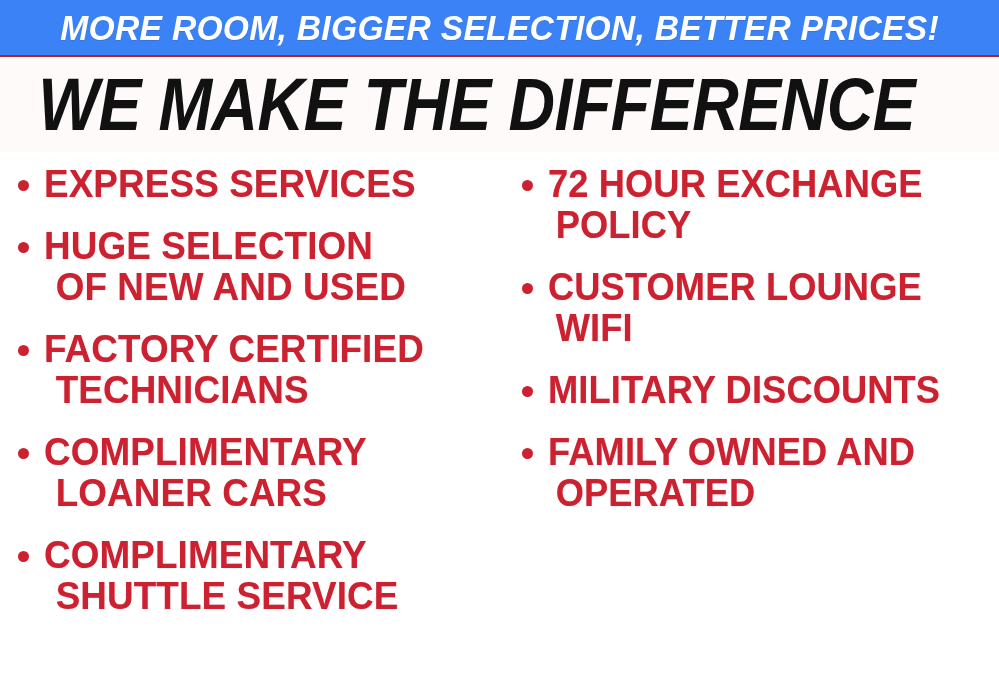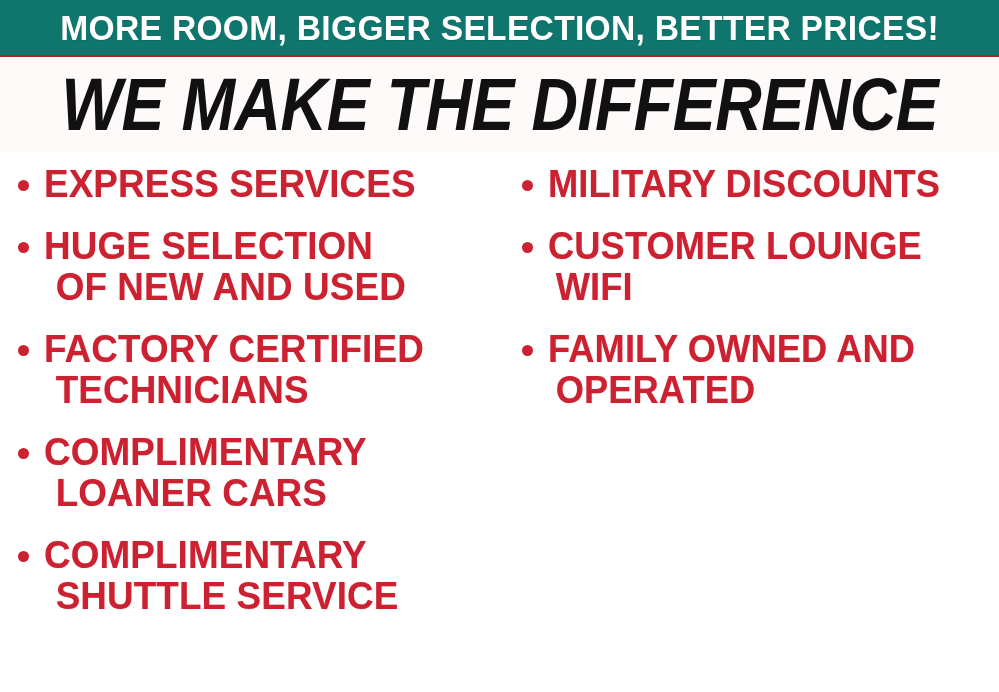--- a/index.html
+++ b/index.html
@@ -13,26 +13,27 @@
     font-family: "Liberation Sans", sans-serif;
     overflow: hidden;
   }
 
   .banner {
     position: absolute;
     left: 0;
     top: 0;
     width: 999px;
     height: 57px;
-    background: #0f766e;
+    background: #3b82f6;
     border-bottom: 2px solid #b51f27;
     display: flex;
     align-items: center;
     justify-content: center;
     box-sizing: border-box;
+    font-style: italic;
   }
   .banner-text {
     color: #ffffff;
     font-family: "Liberation Sans", sans-serif;
     font-weight: 700;
     font-size: 35px;
     letter-spacing: 0.3px;
     line-height: 1;
     transform: scaleX(0.96);
     transform-origin: center;
@@ -41,21 +42,20 @@
   }
 
   .headline-wrap {
     position: absolute;
     left: 0;
     top: 57px;
     width: 999px;
     height: 95px;
     display: flex;
     align-items: center;
-    justify-content: center;
     background: #fdfaf9;
   }
   .headline {
     color: #111111;
     font-family: "Liberation Sans", sans-serif;
     font-weight: 700;
     font-style: italic;
     font-size: 70px;
     line-height: 1;
     letter-spacing: -0.5px;
@@ -172,31 +172,38 @@
         <div class="bullet-text">
           <span class="bullet-line">COMPLIMENTARY</span>
           <span class="bullet-line cont">SHUTTLE SERVICE</span>
         </div>
       </div>
     </div>
   <div class="col col-right">
       <div class="bullet">
         <span class="dot"></span>
         <div class="bullet-text">
-          <span class="bullet-line">MILITARY DISCOUNTS</span>
+          <span class="bullet-line">72 HOUR EXCHANGE</span>
+          <span class="bullet-line cont">POLICY</span>
         </div>
       </div>
       <div class="bullet">
         <span class="dot"></span>
         <div class="bullet-text">
           <span class="bullet-line">CUSTOMER LOUNGE</span>
           <span class="bullet-line cont">WIFI</span>
         </div>
       </div>
       <div class="bullet">
         <span class="dot"></span>
         <div class="bullet-text">
+          <span class="bullet-line">MILITARY DISCOUNTS</span>
+        </div>
+      </div>
+      <div class="bullet">
+        <span class="dot"></span>
+        <div class="bullet-text">
           <span class="bullet-line">FAMILY OWNED AND</span>
           <span class="bullet-line cont">OPERATED</span>
         </div>
       </div>
     </div>
 </div>
 
 </body></html>

